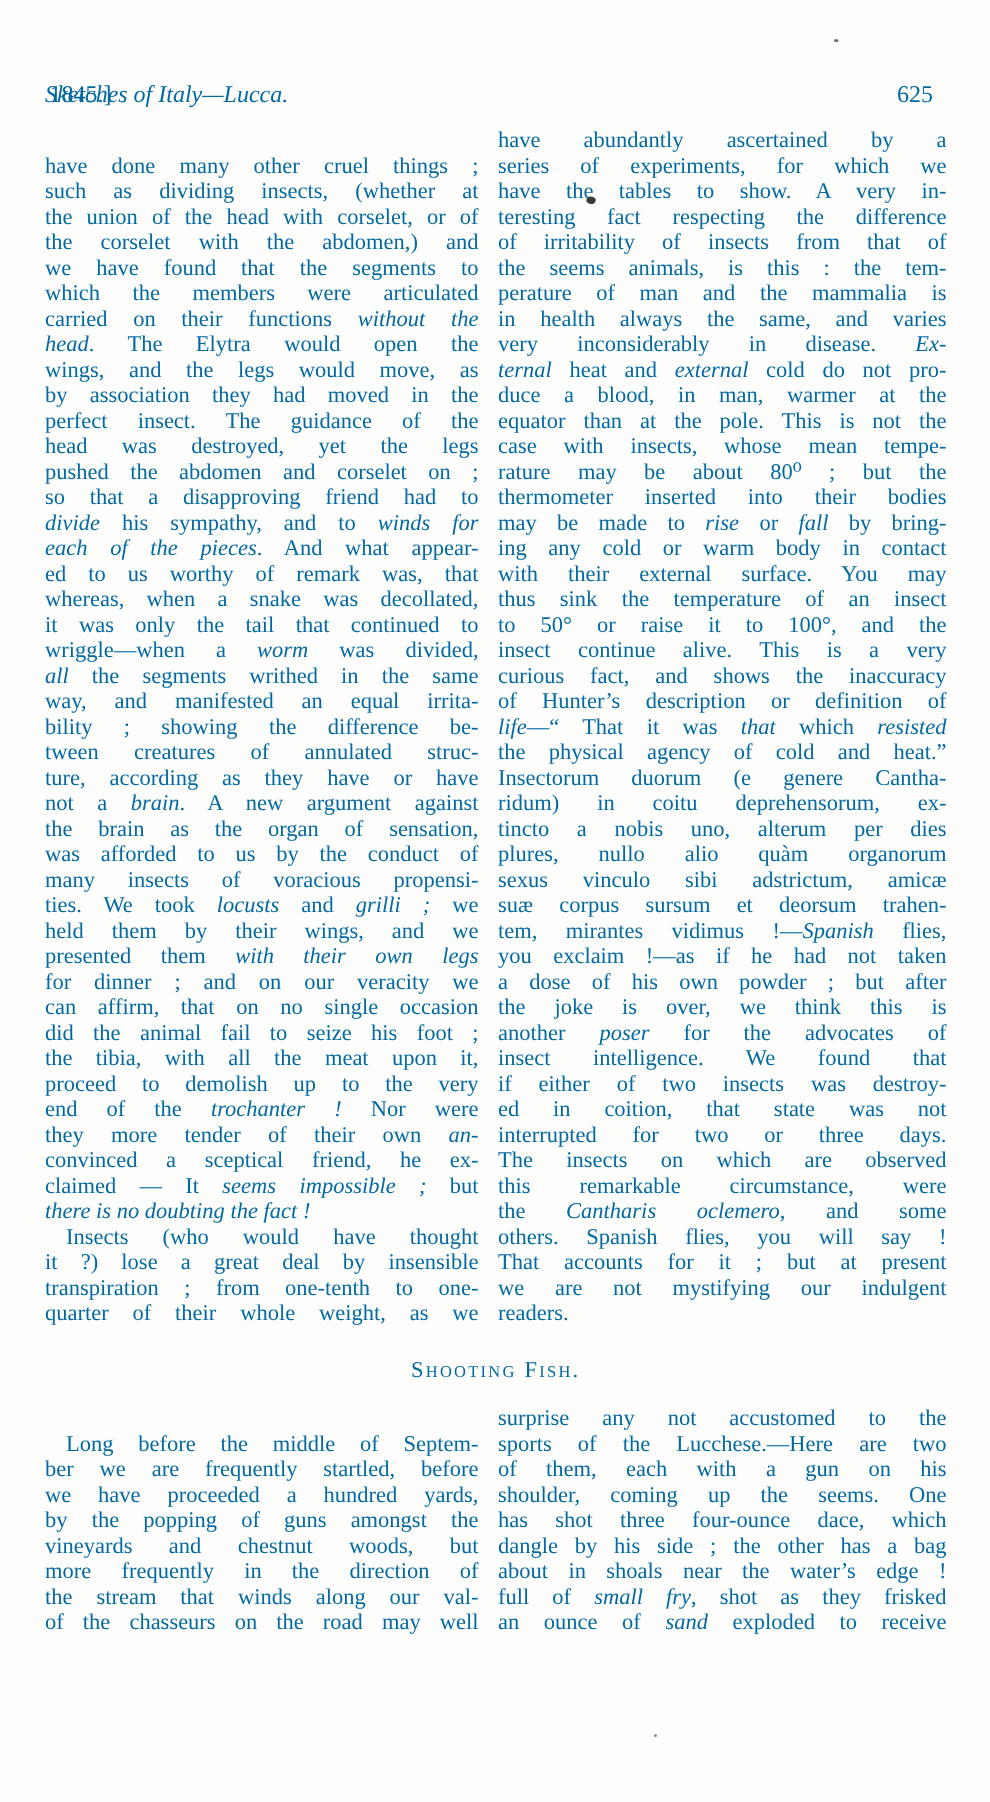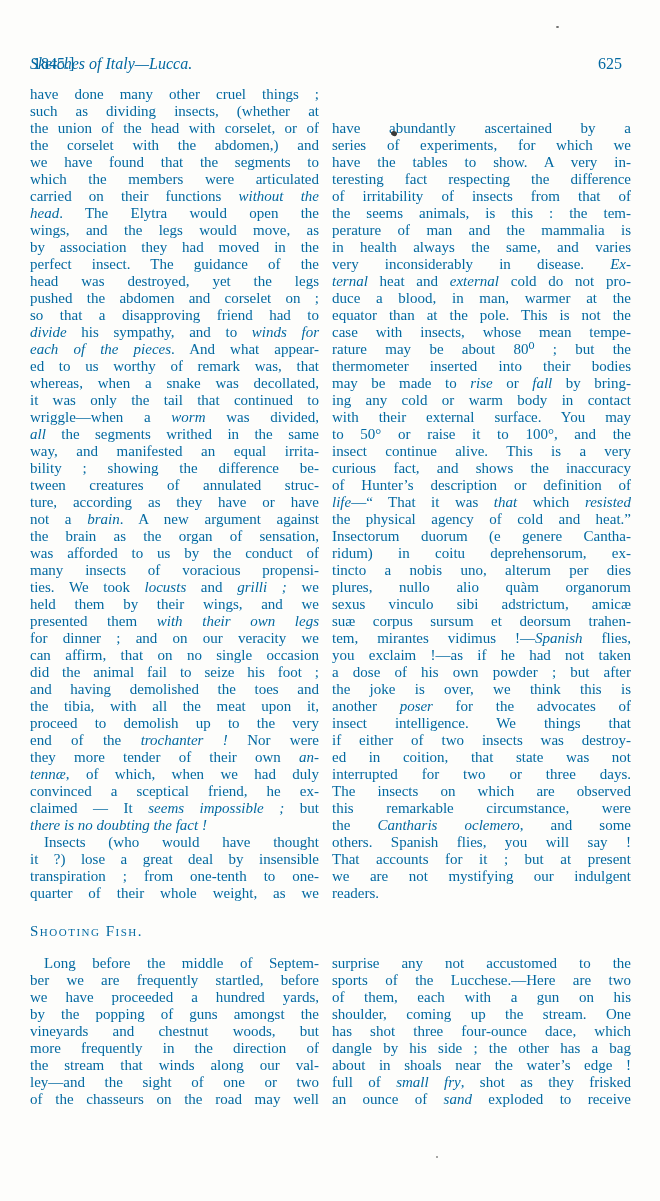--- a/index.html
+++ b/index.html
@@ -24,21 +24,21 @@
   .col-r{width:299px;}
   .tline{
     font-size:15px;line-height:17px;
     text-align:justify;text-align-last:justify;
     white-space:normal;
   }
   .tline.end{text-align-last:left;}
   .tline.ind{text-indent:14px;}
   .sect-head{
     margin-top:21px;
-    text-align:left;
+    text-align:center;
     font-variant:small-caps;
     font-size:15px;line-height:17px;
     letter-spacing:1.5px;
   }
   .art2{margin-top:15px;}
   .speck{position:absolute;background:#3a3a38;border-radius:50%;}
   .speck.s1{left:391px;top:131px;width:6px;height:5px;transform:rotate(25deg);border-radius:60% 40% 55% 45%;}
   .speck.s2{left:556px;top:26px;width:3px;height:2px;opacity:.75;}
   .speck.s3{left:436px;top:1156px;width:2px;height:2px;opacity:.6;}
 </style>
@@ -85,26 +85,24 @@
           <div class="tline"><span>not a </span><i>brain</i><span>. A new argument against</span></div>
           <div class="tline"><span>the brain as the organ of sensation,</span></div>
           <div class="tline"><span>was afforded to us by the conduct of</span></div>
           <div class="tline"><span>many insects of voracious propensi-</span></div>
           <div class="tline"><span>ties. We took </span><i>locusts</i><span> and </span><i>grilli ;</i><span> we</span></div>
           <div class="tline"><span>held them by their wings, and we</span></div>
           <div class="tline"><span>presented them </span><i>with their own legs</i></div>
           <div class="tline"><span>for dinner ; and on our veracity we</span></div>
           <div class="tline"><span>can affirm, that on no single occasion</span></div>
           <div class="tline"><span>did the animal fail to seize his foot ;</span></div>
-          <div class="tline"><span>and having demolished the toes and</span></div>
           <div class="tline"><span>the tibia, with all the meat upon it,</span></div>
           <div class="tline"><span>proceed to demolish up to the very</span></div>
           <div class="tline"><span>end of the </span><i>trochanter !</i><span> Nor were</span></div>
           <div class="tline"><span>they more tender of their own </span><i>an-</i></div>
-          <div class="tline"><i>tennæ</i><span>, of which, when we had duly</span></div>
           <div class="tline"><span>convinced a sceptical friend, he ex-</span></div>
           <div class="tline"><span>claimed — It </span><i>seems impossible ;</i><span> but</span></div>
           <div class="tline end"><i>there is no doubting the fact !</i></div>
           <div class="tline ind"><span>Insects (who would have thought</span></div>
           <div class="tline"><span>it ?) lose a great deal by insensible</span></div>
           <div class="tline"><span>transpiration ; from one-tenth to one-</span></div>
           <div class="tline"><span>quarter of their whole weight, as we</span></div>
         </div>
       <div class="col-r">
           <div class="tline"><span>have abundantly ascertained by a</span></div>
@@ -118,38 +116,39 @@
           <div class="tline"><span>very inconsiderably in disease. </span><i>Ex-</i></div>
           <div class="tline"><i>ternal</i><span> heat and </span><i>external</i><span> cold do not pro-</span></div>
           <div class="tline"><span>duce a blood, in man, warmer at the</span></div>
           <div class="tline"><span>equator than at the pole. This is not the</span></div>
           <div class="tline"><span>case with insects, whose mean tempe-</span></div>
           <div class="tline"><span>rature may be about 80⁰ ; but the</span></div>
           <div class="tline"><span>thermometer inserted into their bodies</span></div>
           <div class="tline"><span>may be made to </span><i>rise</i><span> or </span><i>fall</i><span> by bring-</span></div>
           <div class="tline"><span>ing any cold or warm body in contact</span></div>
           <div class="tline"><span>with their external surface. You may</span></div>
+          <div class="tline"><span>thus sink the temperature of an insect</span></div>
           <div class="tline"><span>to 50° or raise it to 100°, and the</span></div>
           <div class="tline"><span>insect continue alive. This is a very</span></div>
           <div class="tline"><span>curious fact, and shows the inaccuracy</span></div>
           <div class="tline"><span>of Hunter’s description or definition of</span></div>
           <div class="tline"><i>life</i><span>—“ That it was </span><i>that</i><span> which </span><i>resisted</i></div>
           <div class="tline"><span>the physical agency of cold and heat.”</span></div>
           <div class="tline"><span>Insectorum duorum (e genere Cantha-</span></div>
           <div class="tline"><span>ridum) in coitu deprehensorum, ex-</span></div>
           <div class="tline"><span>tincto a nobis uno, alterum per dies</span></div>
           <div class="tline"><span>plures, nullo alio quàm organorum</span></div>
           <div class="tline"><span>sexus vinculo sibi adstrictum, amicæ</span></div>
           <div class="tline"><span>suæ corpus sursum et deorsum trahen-</span></div>
           <div class="tline"><span>tem, mirantes vidimus !—</span><i>Spanish</i><span> flies,</span></div>
           <div class="tline"><span>you exclaim !—as if he had not taken</span></div>
           <div class="tline"><span>a dose of his own powder ; but after</span></div>
           <div class="tline"><span>the joke is over, we think this is</span></div>
           <div class="tline"><span>another </span><i>poser</i><span> for the advocates of</span></div>
-          <div class="tline"><span>insect intelligence. We things that</span></div>
+          <div class="tline"><span>insect intelligence. We found that</span></div>
           <div class="tline"><span>if either of two insects was destroy-</span></div>
           <div class="tline"><span>ed in coition, that state was not</span></div>
           <div class="tline"><span>interrupted for two or three days.</span></div>
           <div class="tline"><span>The insects on which are observed</span></div>
           <div class="tline"><span>this remarkable circumstance, were</span></div>
           <div class="tline"><span>the </span><i>Cantharis oclemero</i><span>, and some</span></div>
           <div class="tline"><span>others. Spanish flies, you will say !</span></div>
           <div class="tline"><span>That accounts for it ; but at present</span></div>
           <div class="tline"><span>we are not mystifying our indulgent</span></div>
           <div class="tline end"><span>readers.</span></div>
@@ -160,28 +159,27 @@
 
     <div class="cols art2">
       <div class="col-l">
           <div class="tline ind"><span>Long before the middle of Septem-</span></div>
           <div class="tline"><span>ber we are frequently startled, before</span></div>
           <div class="tline"><span>we have proceeded a hundred yards,</span></div>
           <div class="tline"><span>by the popping of guns amongst the</span></div>
           <div class="tline"><span>vineyards and chestnut woods, but</span></div>
           <div class="tline"><span>more frequently in the direction of</span></div>
           <div class="tline"><span>the stream that winds along our val-</span></div>
-          <div class="tline"><span>ley—and the sight of one or two</span></div>
           <div class="tline"><span>of the chasseurs on the road may well</span></div>
         </div>
       <div class="col-r">
           <div class="tline"><span>surprise any not accustomed to the</span></div>
           <div class="tline"><span>sports of the Lucchese.—Here are two</span></div>
           <div class="tline"><span>of them, each with a gun on his</span></div>
-          <div class="tline"><span>shoulder, coming up the stream. One</span></div>
+          <div class="tline"><span>shoulder, coming up the seems. One</span></div>
           <div class="tline"><span>has shot three four-ounce dace, which</span></div>
           <div class="tline"><span>dangle by his side ; the other has a bag</span></div>
           <div class="tline"><span>about in shoals near the water’s edge !</span></div>
           <div class="tline"><span>full of </span><i>small fry</i><span>, shot as they frisked</span></div>
           <div class="tline"><span>an ounce of </span><i>sand</i><span> exploded to receive</span></div>
         </div>
     </div>
 
   </div>
 

